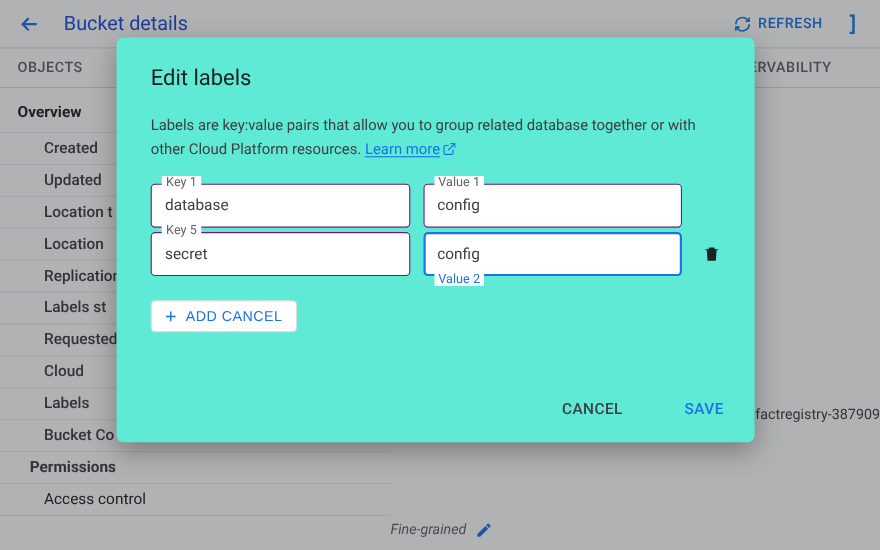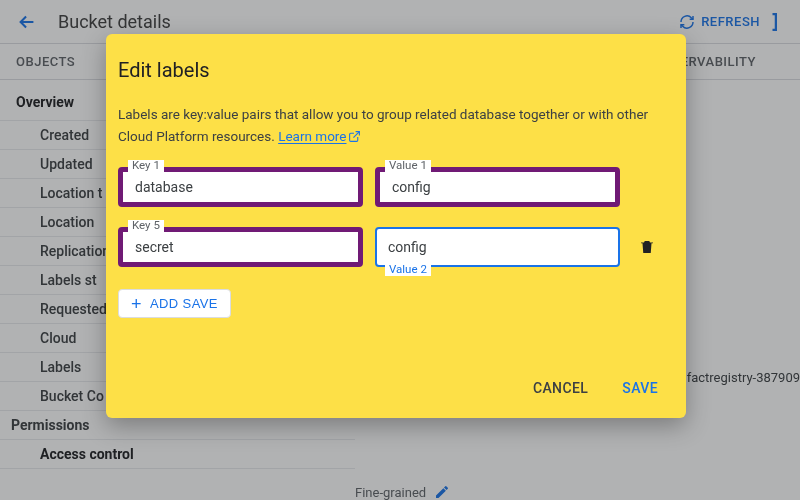--- a/index.html
+++ b/index.html
@@ -3,66 +3,66 @@
 <meta charset="utf-8">
 <style>
   * { box-sizing: border-box; margin: 0; padding: 0; }
   html, body { width: 800px; height: 500px; overflow: hidden; font-family: Roboto, "Helvetica Neue", Arial, sans-serif; background: #fff; }
   .page { position: relative; width: 800px; height: 500px; }
 
   
   .bg { position:absolute; inset:0; filter: none; }
   .bg-header { display:flex; align-items:center; height:44px; padding:0 16px; border-bottom:1px solid #dadce0; }
   .back-btn { color:#1a73e8; display:flex; align-items:center; margin-right:20px; cursor:pointer; }
-  .bg-title { font-size:18px; color:#404040; flex:0 0 auto; font-weight:400; }
+  .bg-title { font-size:18px; color:#1d4ed8; flex:0 0 auto; font-weight:400; }
   .bg-header-spacer { flex:1; }
-  .refresh { color:#1a73e8; font-weight:500; font-size:13px; letter-spacing:.5px; display:flex; align-items:center; gap:6px; margin-right:10px; cursor:pointer;}
+  .refresh { color:#1a73e8; font-weight:500; font-size:13px; letter-spacing:.5px; display:flex; align-items:center; gap:6px; margin-right:22px; cursor:pointer;}
   .truncated-icon { width:14px; color:#1a73e8; }
 
   .bg-tabs { display:flex; align-items:center; height:36px; padding:0 16px; border-bottom:1px solid #dadce0; font-size:13px; letter-spacing:.5px; color:#5f6368; font-weight:500; }
   .tab { margin-right:28px; }
   .tab-right { margin-left:auto; }
 
   .bg-body { display:flex; }
   .left-col { width:355px; padding-top:14px; font-size:14px; }
   .section-hd { padding:0 16px 10px 16px; font-weight:700; color:#202124; }
   .row { display:flex; padding:6px 16px 6px 40px; border-top:1px solid #e8eaed; color:#3c4043; font-weight:500;}
-  .row.b { font-weight:700; color:#202124; }
-  .row.perm { padding-left:11px; font-weight:700;}
+  .row.b { font-weight:400; color:#202124; }
+  .row.perm { padding-left:27px; font-weight:700;}
   .r-label { flex:0 0 auto; }
   .right-col { flex:1; padding-top:14px; font-size:13px; color:#5f6368; }
   .right-col .spacer-top { height:330px; }
-  .right-col .val-line { height:28px; display:flex; align-items:flex-end; gap:8px; padding-top:2px;}
+  .right-col .val-line { height:28px; display:flex; align-items:flex-start; gap:8px; padding-top:2px;font-style:italic;}
   .pencil, .edit-icon { color:#1a73e8; }
   .right-tail { position:absolute; top:370px; right:0; font-size:13px; color:#3c4043; }
 
   
   .scrim { position:absolute; inset:0; background:rgba(32,33,36,.35); }
 
   
-  .dialog { position:absolute; left:106px; top:34px; width:580px; background:#fde047; border-radius:6px; box-shadow:0 8px 24px rgba(0,0,0,.3); padding:24px 24px 16px 12px; }
+  .dialog { position:absolute; left:106px; top:34px; width:580px; background:#5eead4; border-radius:6px; box-shadow:0 8px 24px rgba(0,0,0,.3); padding:24px 24px 16px 31px; }
   .dlg-title { font-size:20px; color:#202124; margin-bottom:22px; font-weight:400; }
   .dlg-desc { font-size:13.5px; color:#3c4043; line-height:1.6; margin-bottom:20px; }
   .dlg-link { color:#1a73e8; text-decoration:underline; text-underline-offset:2px;margin-top:39px; }
   .ext-icon { display:inline-block; vertical-align:-2px; color:#1a73e8; margin-left:2px; }
 
-  .labels-grid { display:flex; flex-direction:column; gap:20px; }
+  .labels-grid { display:flex; flex-direction:column; gap:4px; }
   .label-row { display:flex; align-items:center; gap:12px; }
   .field { position:relative; flex:1; }
-  .field input { width:100%; height:40px; border:5px solid #701a75; border-radius:4px; padding:0 12px; font-size:14px; color:#3c4043; outline:none; font-family:inherit;}
+  .field input { width:100%; height:40px; border:1px solid #701a75; border-radius:4px; padding:0 12px; font-size:14px; color:#3c4043; outline:none; font-family:inherit;}
   .field .float { position:absolute; top:-7px; left:10px; background:#fff; padding:0 4px; font-size:11.5px; color:#5f6368; line-height:1; }
   .field.focused input { border-color:#1a73e8; border-width:2px; padding:0 11px; }
   .field.focused .float { color:#1a73e8;margin-top:44px; }
   .trash { width:30px; display:flex; justify-content:center; cursor:pointer; }
   .trash-spacer { width:30px; }
 
   .add-label-btn { display:inline-flex; align-items:center; gap:8px; border:1px solid #dadce0; border-radius:4px; color:#1a73e8; font-size:13px; font-weight:500; letter-spacing:.4px; padding:6px 12px; margin-top:22px; background:#fff; cursor:pointer;}
   .add-plus { font-size:18px; line-height:0; }
 
-  .dlg-actions { display:flex; justify-content:flex-end; gap:26px; margin-top:56px; }
+  .dlg-actions { display:flex; justify-content:flex-end; gap:48px; margin-top:56px; }
   .btn-text { font-size:14px; font-weight:500; letter-spacing:.4px; cursor:pointer; background:none; border:none; padding:6px 4px; font-family:inherit; }
   .btn-cancel { color:#3c4043; }
   .btn-save { color:#1a73e8; }
 
   svg { display:block; }
 </style>
 </head>
 <body>
 
 <div class="page">
@@ -185,21 +185,21 @@
           <span class="trash">
             <svg width="18" height="18" viewBox="0 0 24 24" fill="#202124">
               <path d="M6 7h12l-1 13H7L6 7zm3-3h6l1 2H8l1-2zM4 6h16v1H4z"></path>
             </svg>
           </span>
         </div>
       </div>
 
     <button class="add-label-btn">
       <span class="add-plus">+</span>
-      <span>ADD SAVE</span>
+      <span>ADD CANCEL</span>
     </button>
 
     <div class="dlg-actions">
       <button class="btn-text btn-cancel">CANCEL</button>
       <button class="btn-text btn-save">SAVE</button>
     </div>
   </div>
 
 </div>
 

